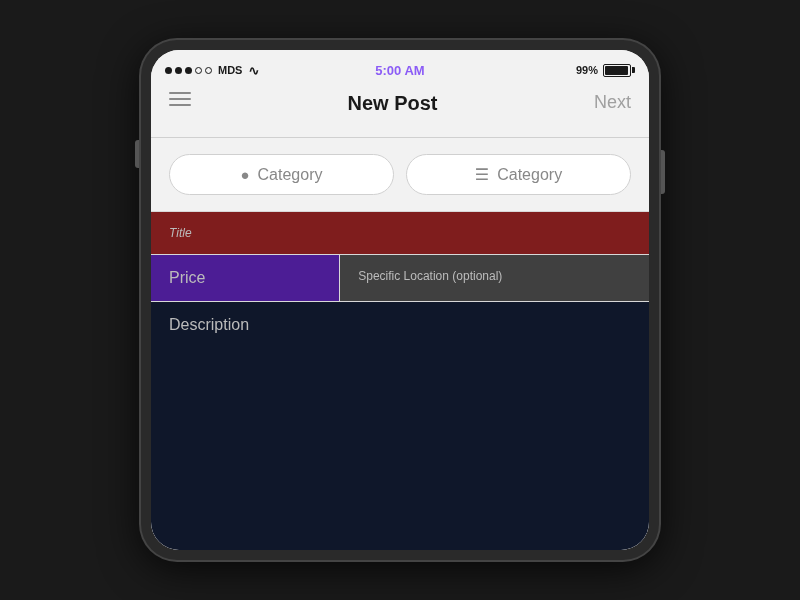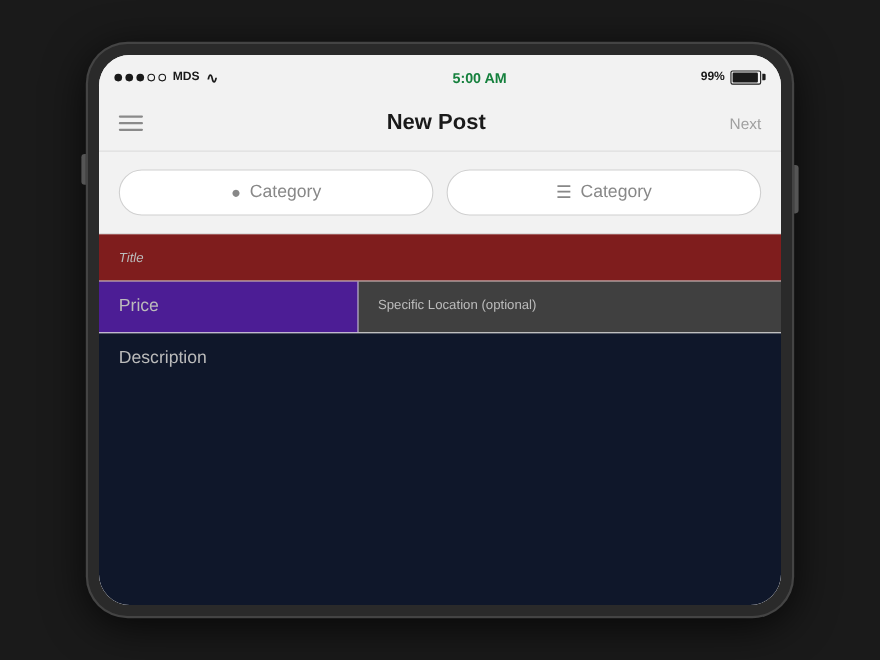--- a/index.html
+++ b/index.html
@@ -9,21 +9,21 @@
       height: 600px;
       background: #1a1a1a;
       display: flex;
       align-items: center;
       justify-content: center;
       font-family: -apple-system, 'Helvetica Neue', Helvetica, Arial, sans-serif;
       overflow: hidden;
     }
 
     .phone-frame {
-      width: 640px;
+      width: 518px;
       height: 520px;
       background: #2a2a2a;
       border-radius: 36px;
       padding: 10px;
       box-shadow: 0 0 0 2px #444, 0 8px 40px rgba(0,0,0,0.8);
       position: relative;
       display: flex;
       flex-direction: column;
     }
 
@@ -88,25 +88,24 @@
       height: 7px;
       border-radius: 50%;
     }
 
     .dot.filled { background: #1a1a1a; }
     .dot.empty { background: transparent; border: 1.5px solid #1a1a1a; }
 
     .status-center {
       font-size: 13px;
       font-weight: 600;
-      color: #15803d;
+      color: #8b5cf6;
       position: absolute;
       left: 50%;
       transform: translateX(-50%);
-      margin-left: 36px;
     }
 
     .status-right {
       display: flex;
       align-items: center;
       gap: 5px;
       font-size: 11px;
       font-weight: 600;
       color: #1a1a1a;
     }
@@ -138,21 +137,21 @@
       background: #1a1a1a;
       height: 100%;
       width: 95%;
       border-radius: 1px;
     }
 
     
     .nav-bar {
       background: #f2f2f2;
       display: flex;
-      align-items: center;
+      align-items: flex-start;
       justify-content: space-between;
       padding: 6px 18px;
       border-bottom: 1px solid #d0d0d0;
       height: 52px;
     }
 
     .hamburger {
       display: flex;
       flex-direction: column;
       gap: 4px;
@@ -167,21 +166,21 @@
       border-radius: 1px;
     }
 
     .nav-title {
       font-size: 20px;
       font-weight: 600;
       color: #1a1a1a;
     }
 
     .nav-next {
-      font-size: 14px;
+      font-size: 18px;
       color: #a0a0a0;
       font-weight: 400;
       cursor: pointer;
     }
 
     
     .content {
       flex: 1;
       background: #ffffff;
       display: flex;

